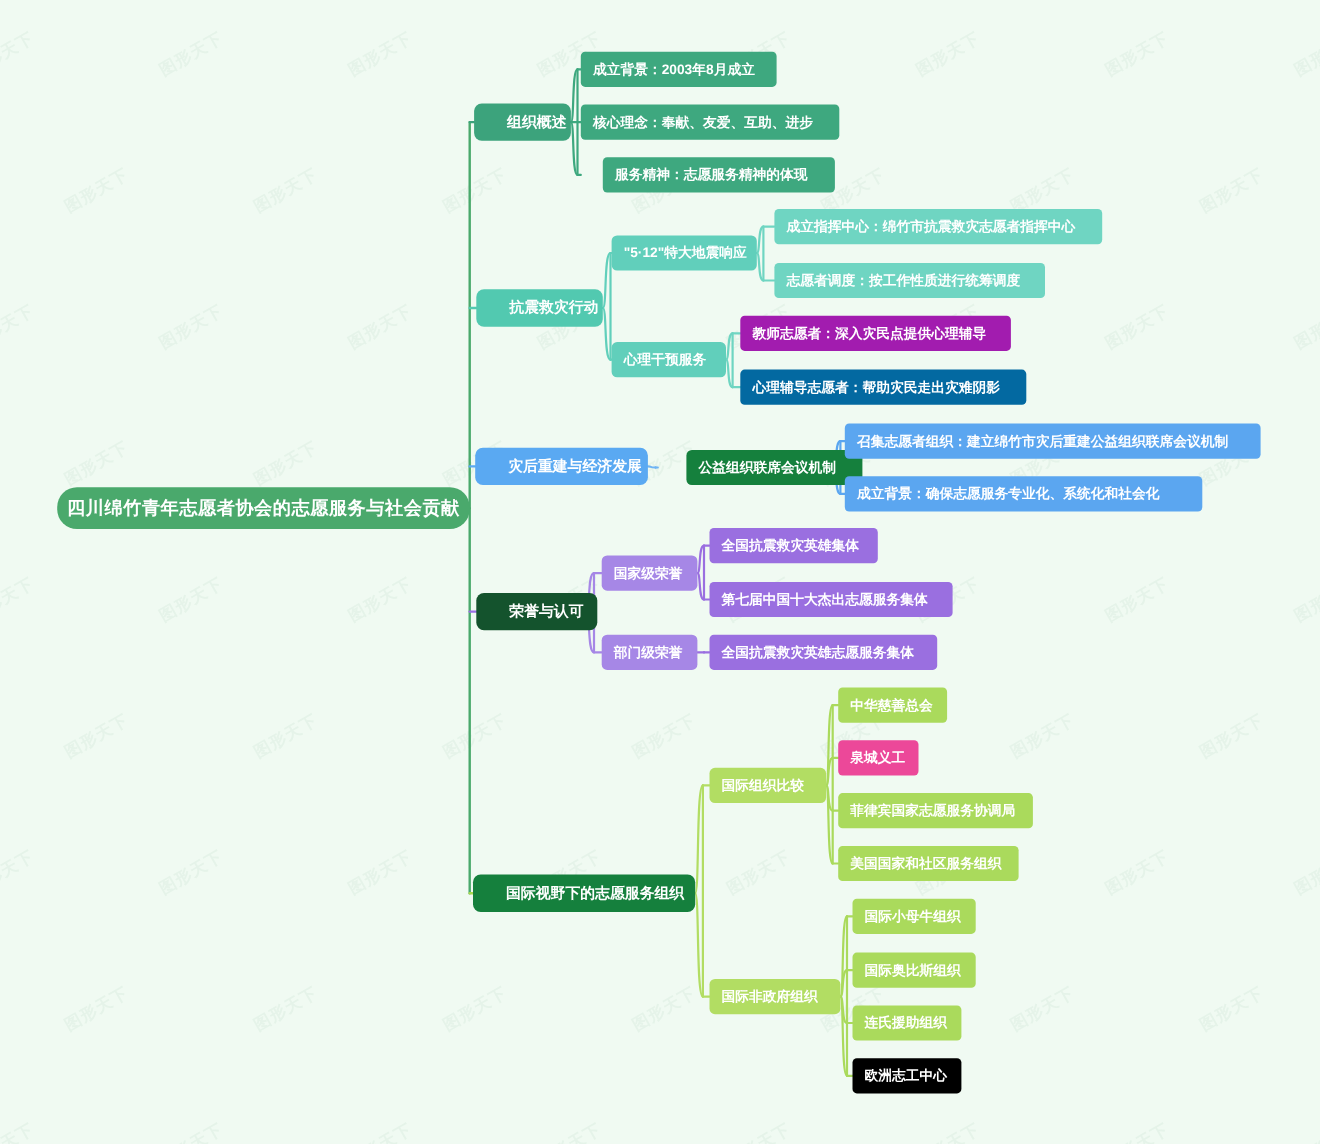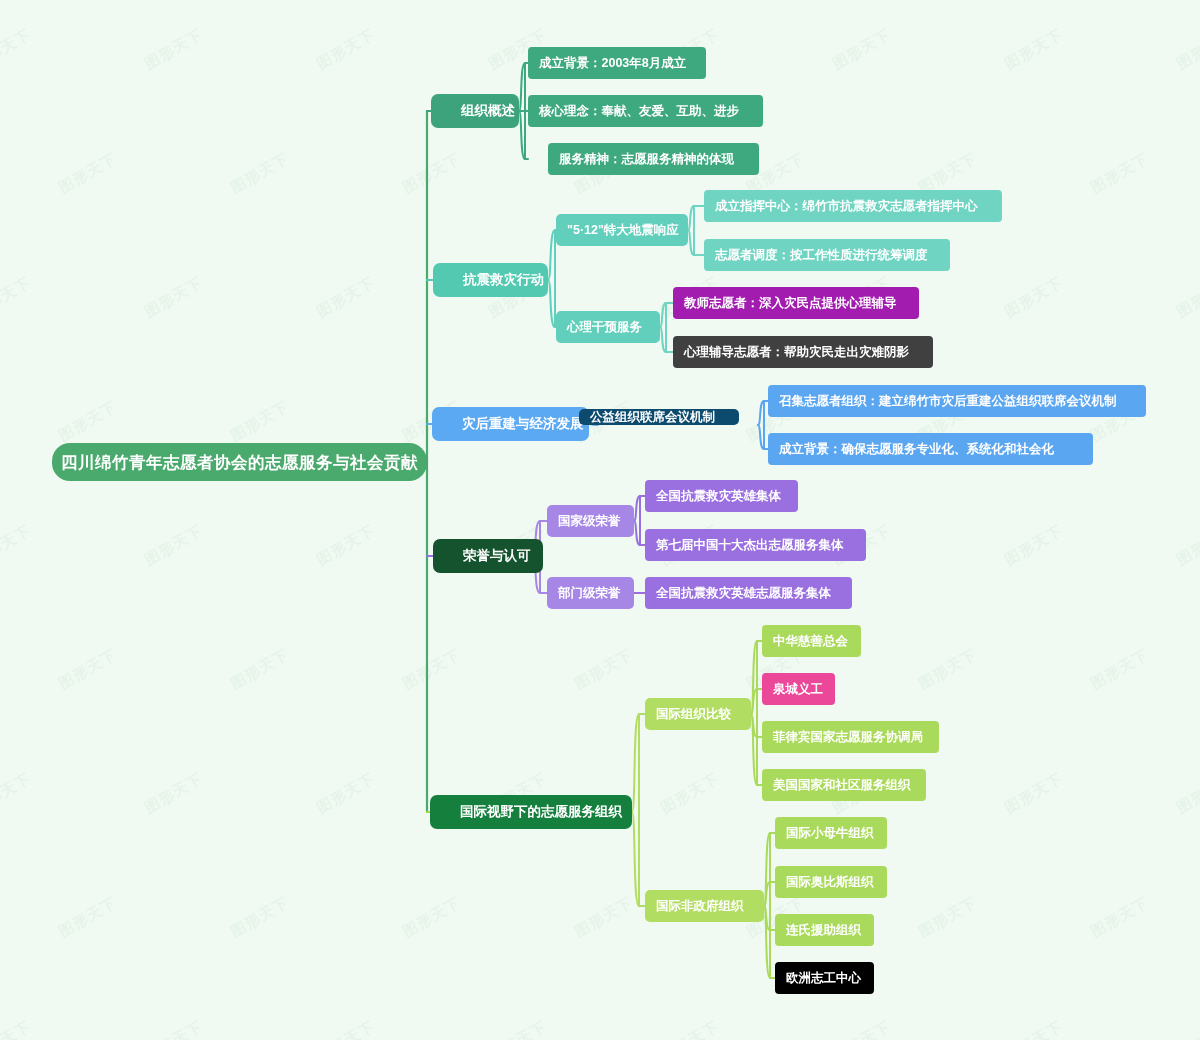--- a/index.html
+++ b/index.html
@@ -241,23 +241,23 @@
       <div class="node node-topic" style="left: 431px; top: 94px; width: 88px; height: 34px; background: rgb(60, 163, 124);">组织概述</div>
       <div class="node node-leaf" style="left: 528px; top: 47px; width: 178px; height: 32px; background: rgb(62, 168, 127);">成立背景：2003年8月成立</div>
       <div class="node node-leaf" style="left: 528px; top: 95px; width: 235px; height: 32px; background: rgb(62, 168, 127);">核心理念：奉献、友爱、互助、进步</div>
       <div class="node node-leaf" style="left: 548px; top: 143px; width: 211px; height: 32px; background: rgb(62, 168, 127);">服务精神：志愿服务精神的体现</div>
       <div class="node node-topic" style="left: 433px; top: 263px; width: 115px; height: 34px; background: rgb(82, 201, 176);">抗震救灾行动</div>
       <div class="node node-sub" style="left: 556px; top: 214px; width: 132px; height: 32px; background: rgb(97, 207, 187);">"5·12"特大地震响应</div>
       <div class="node node-leaf" style="left: 704px; top: 190px; width: 298px; height: 32px; background: rgb(111, 213, 194);">成立指挥中心：绵竹市抗震救灾志愿者指挥中心</div>
       <div class="node node-leaf" style="left: 704px; top: 239px; width: 246px; height: 32px; background: rgb(111, 213, 194);">志愿者调度：按工作性质进行统筹调度</div>
       <div class="node node-sub" style="left: 556px; top: 311px; width: 104px; height: 32px; background: rgb(97, 207, 187);">心理干预服务</div>
       <div class="node node-leaf" style="left: 673px; top: 287px; width: 246px; height: 32px; background: #a21caf; font-family: Liberation Serif, serif;">教师志愿者：深入灾民点提供心理辅导</div>
-      <div class="node node-leaf" style="left: 673px; top: 336px; width: 260px; height: 32px; background: #404040;">心理辅导志愿者：帮助灾民走出灾难阴影</div>
+      <div class="node node-leaf" style="left: 673px; top: 336px; width: 260px; height: 32px; background: #0369a1;">心理辅导志愿者：帮助灾民走出灾难阴影</div>
       <div class="node node-topic" style="left: 432px; top: 407px; width: 157px; height: 34px; background: rgb(90, 169, 242);">灾后重建与经济发展</div>
-      <div class="node node-sub" style="left: 579px; top: 409px; width: 160px; height: 16px; background: #0c4a6e;">公益组织联席会议机制</div>
+      <div class="node node-sub" style="left: 624px; top: 409px; width: 160px; height: 32px; background: #15803d;">公益组织联席会议机制</div>
       <div class="node node-leaf" style="left: 768px; top: 385px; width: 378px; height: 32px; background: rgb(91, 166, 240);">召集志愿者组织：建立绵竹市灾后重建公益组织联席会议机制</div>
       <div class="node node-leaf" style="left: 768px; top: 433px; width: 325px; height: 32px; background: rgb(91, 166, 240);">成立背景：确保志愿服务专业化、系统化和社会化</div>
       <div class="node node-topic" style="left: 433px; top: 539px; width: 110px; height: 34px; background: #14532d;">荣誉与认可</div>
       <div class="node node-sub" style="left: 547px; top: 505px; width: 87px; height: 32px; background: rgb(166, 135, 230);">国家级荣誉</div>
       <div class="node node-leaf" style="left: 645px; top: 480px; width: 153px; height: 32px; background: rgb(154, 111, 224);">全国抗震救灾英雄集体</div>
       <div class="node node-leaf" style="left: 645px; top: 529px; width: 221px; height: 32px; background: rgb(154, 111, 224);">第七届中国十大杰出志愿服务集体</div>
       <div class="node node-sub" style="left: 547px; top: 577px; width: 87px; height: 32px; background: rgb(166, 135, 230);">部门级荣誉</div>
       <div class="node node-leaf" style="left: 645px; top: 577px; width: 207px; height: 32px; background: rgb(154, 111, 224);">全国抗震救灾英雄志愿服务集体</div>
       <div class="node node-topic" style="left: 430px; top: 795px; width: 202px; height: 34px; background: #15803d;">国际视野下的志愿服务组织</div>
       <div class="node node-sub" style="left: 645px; top: 698px; width: 106px; height: 32px; background: rgb(178, 221, 99);">国际组织比较</div>

